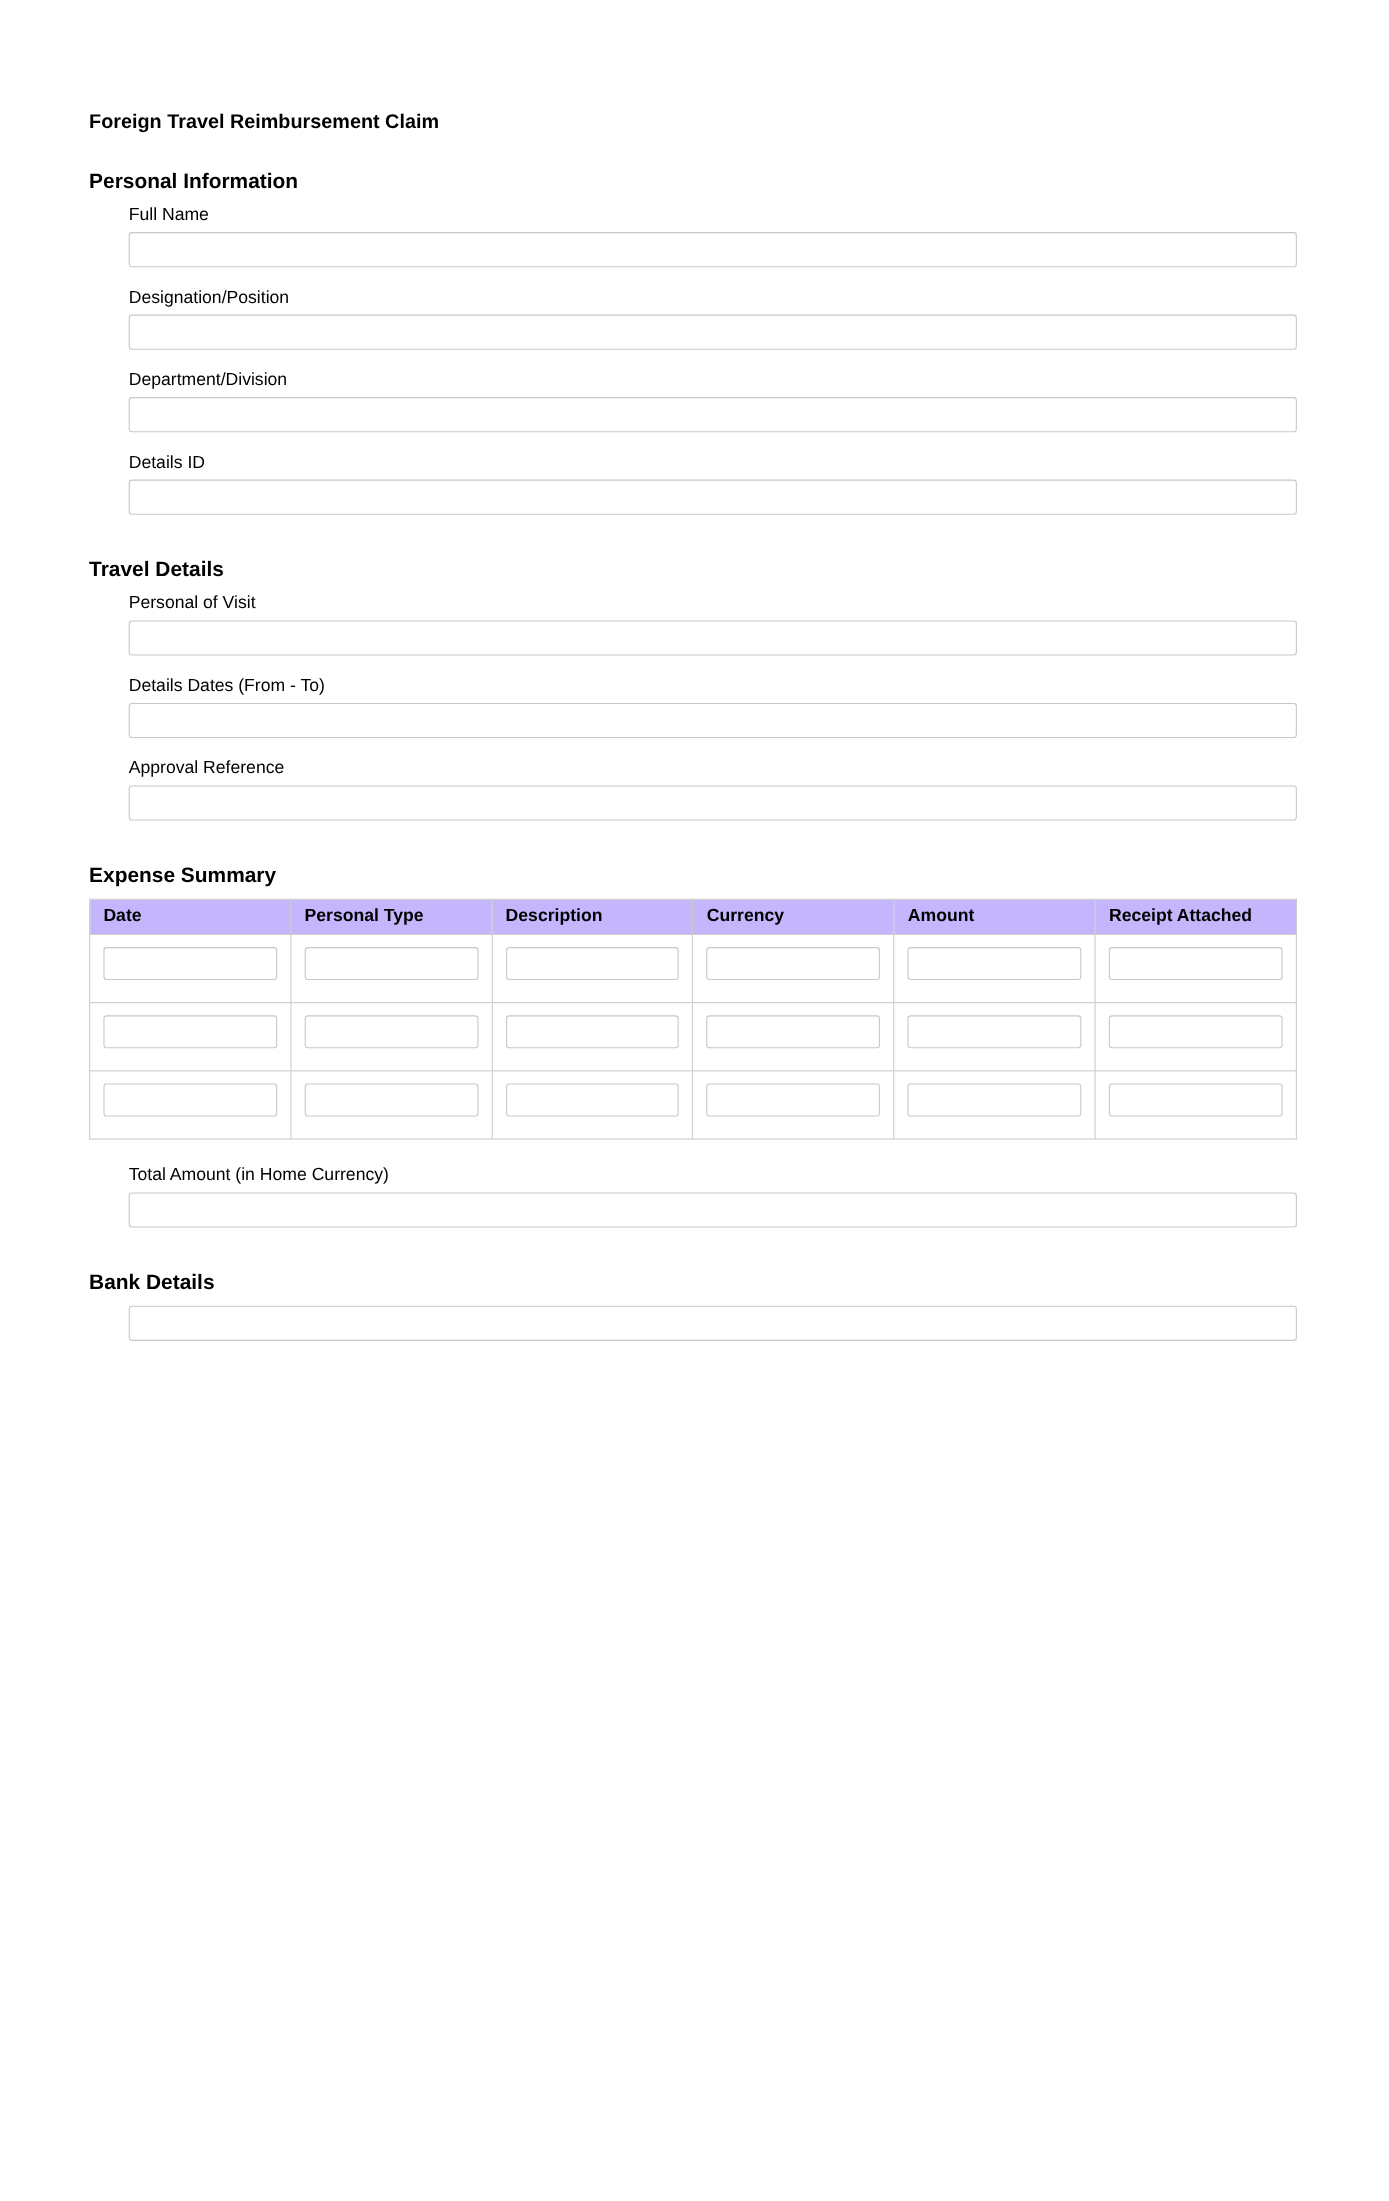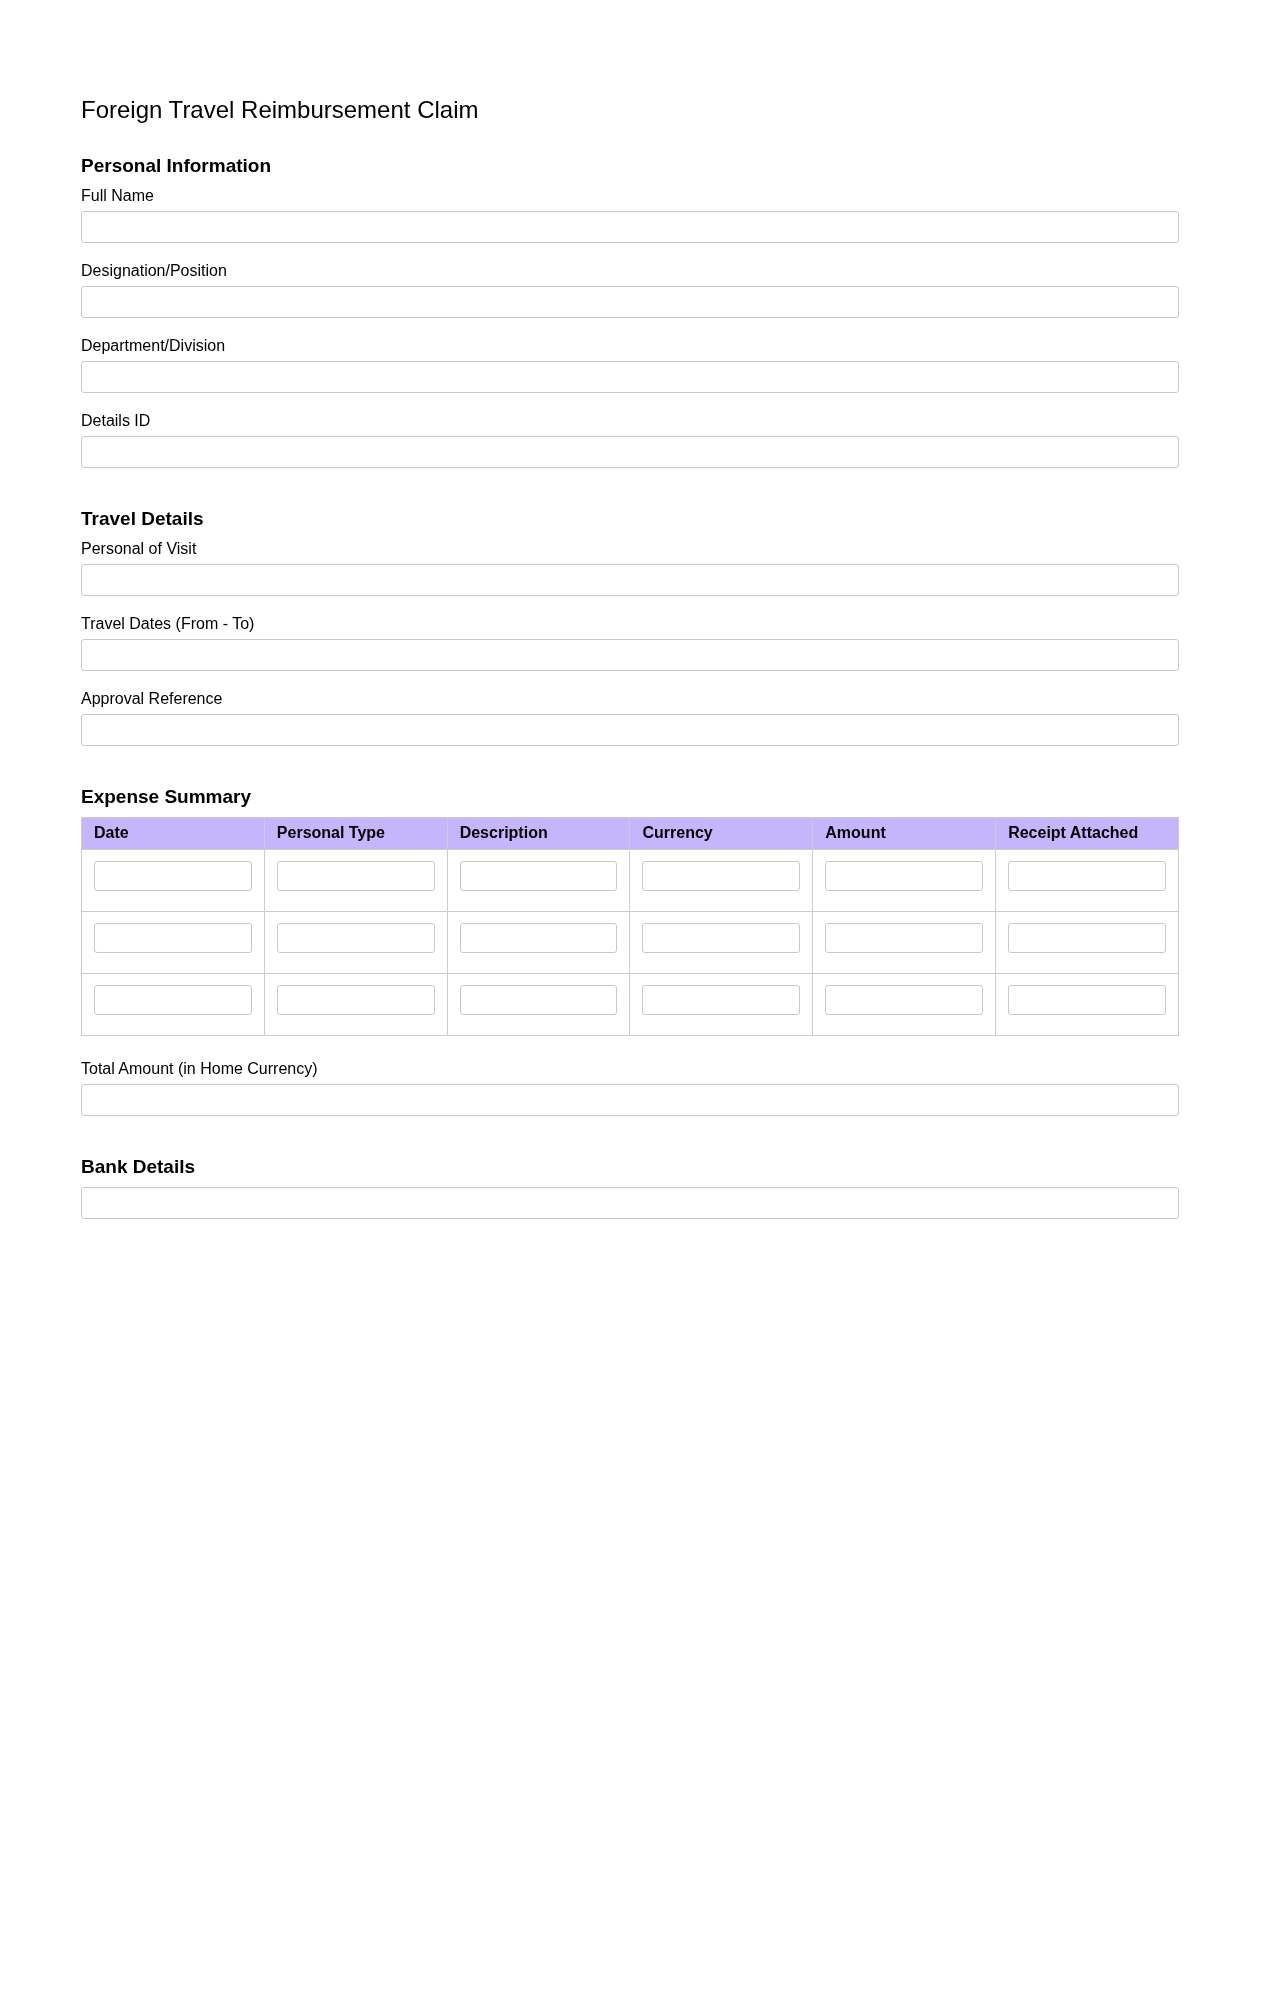--- a/index.html
+++ b/index.html
@@ -16,29 +16,29 @@
   }
   body{ width:1263px; height:2001px; overflow:hidden; }
   .page{
     box-sizing:border-box;
     width:1263px; height:1302px;
     padding:96px 84px 0 81px;
     overflow:hidden;
     background:var(--bg);
   }
   h1.form-title{
-    font-size:24px; line-height:28px; font-weight:normal;
+    font-size:18px; line-height:28px; font-weight:bold;
     margin:0 0 31px 0;
   }
   h2.section-heading{
     font-size:19px; line-height:22px; font-weight:bold;
     margin:40px 0 9px 0;
   }
   h2.section-heading.first{ margin-top:0; }
-  .field{ margin-bottom:18px; }
+  .field{ margin-bottom:18px;margin-left:36px; }
   .field label{
     display:block;
     font-size:16px; line-height:20px;
     margin-bottom:5px;
     color:var(--text);
   }
   .field input{
     display:block;
     box-sizing:border-box;
     width:100%; height:32px;
@@ -107,21 +107,21 @@
     <input type="text" value="" style="">
   </div>
 
   <h2 class="section-heading">Travel Details</h2>
 
   <div class="field">
     <label>Personal of Visit</label>
     <input type="text" value="" style="">
   </div>
   <div class="field">
-    <label>Travel Dates (From - To)</label>
+    <label>Details Dates (From - To)</label>
     <input type="text" value="" style="">
   </div>
   <div class="field">
     <label>Approval Reference</label>
     <input type="text" value="" style="">
   </div>
 
   <h2 class="section-heading">Expense Summary</h2>
 
   <table class="expense-table">

